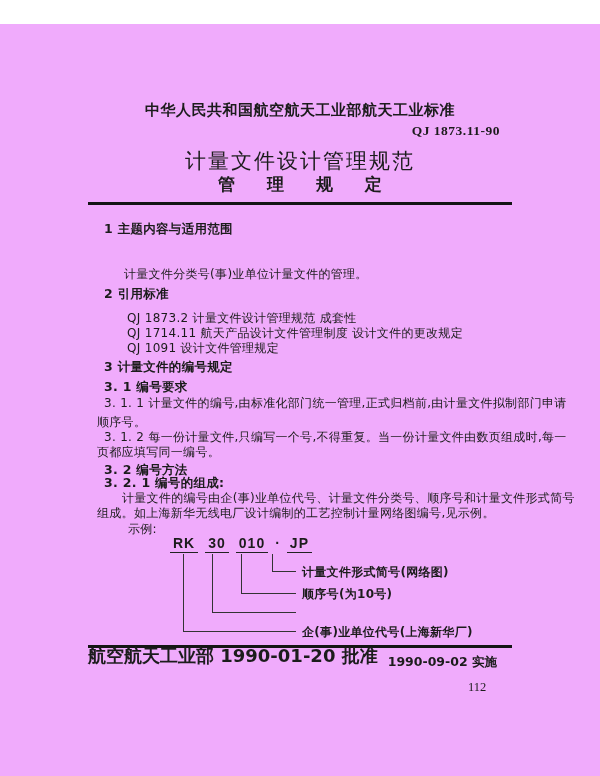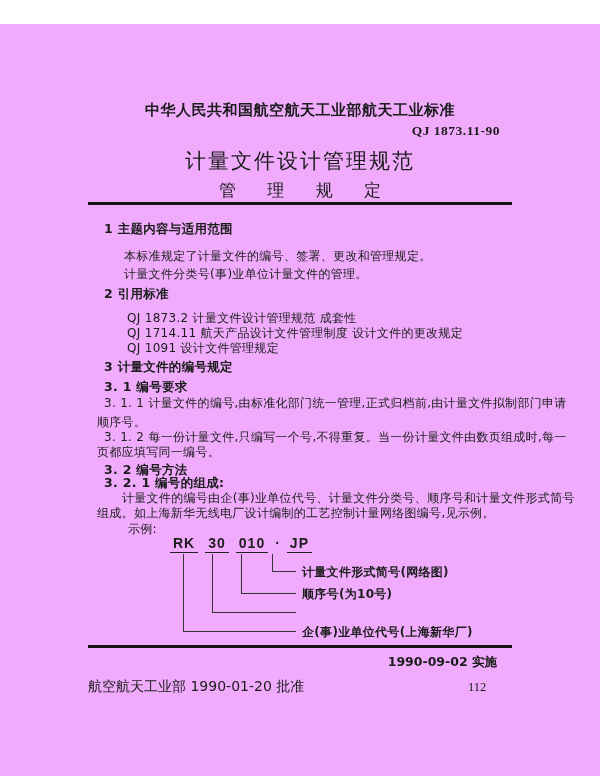--- a/index.html
+++ b/index.html
@@ -10,56 +10,55 @@
     color:#1c1c1c;
     margin-top:24px;
   }
   .abs { position:absolute; white-space:nowrap; }
   .center { left:88px; width:424px; text-align:center; }
 
   .hline1 { top:77px; font-weight:bold; font-size:15px; letter-spacing:0.5px; }
   .std-num { top:99px; right:100px; font-weight:bold; font-size:13.5px;
              font-family:"Liberation Serif","DejaVu Serif",serif; letter-spacing:0.5px; }
   .title   { top:123px; font-weight:normal; font-size:21px; letter-spacing:2px; }
-  .subtitle{ top:155px; font-weight:normal; font-size:17px; letter-spacing:13px; text-indent:13px; }
+  .subtitle{ top:149px; font-weight:bold; font-size:17px; letter-spacing:13px; text-indent:13px; }
 
   .rule { position:absolute; left:88px; width:424px; height:3px; background:#151515; }
   .rule-top { top:178px; }
   .rule-bottom { top:621px; }
 
   .bl { font-size:12px; letter-spacing:0.3px; line-height:14px;text-align:center; }
   .bl.h { font-weight:bold; font-size:12.5px; }
 
   .code-row { top:511px; left:170px; display:flex; align-items:flex-end;
               font-family:Liberation Sans, sans-serif;
               font-weight:bold; font-size:14px; letter-spacing:1px; }
   .code-row .seg { border-bottom:1.5px solid #222; padding:0 3px 1px 3px; margin-right:7px; }
   .code-row .dot { margin:0 6px 2px 0; }
 
   .elbow { position:absolute; border-left:1.2px solid #333; border-bottom:1.2px solid #333; }
   .callout { font-size:12px; font-weight:bold; letter-spacing:0.3px; }
 
-  .footer-approval { top:654px; left:88px; font-weight:normal; font-size:14px; }
+  .footer-approval { top:620px; left:88px; font-weight:bold; font-size:18px; }
   .footer-impl { top:630px; right:103px; font-weight:bold; font-size:12.5px; }
   .page-num { top:656px; left:468px; font-size:12.5px;
               font-family:"Liberation Serif","DejaVu Serif",serif; }
 </style>
 </head>
 <body>
 
 <div class="page">
 
   <div class="abs center hline1">中华人民共和国航空航天工业部航天工业标准</div>
   <div class="abs std-num">QJ 1873.11-90</div>
   <div class="abs center title">计量文件设计管理规范</div>
   <div class="abs center subtitle">管 理 规 定</div>
   <div class="rule rule-top"></div>
 
   <div class="abs bl h" style="left:104px; top:198px">1  主题内容与适用范围</div>
-  <div class="abs bl" style="left:124px; top:225px">本标准规定了计量文件的编号、签署、更改和管理规定。</div>
   <div class="abs bl" style="left:124px; top:243px">计量文件分类号(事)业单位计量文件的管理。</div>
   <div class="abs bl h" style="left:104px; top:263px">2  引用标准</div>
   <div class="abs bl" style="left:127px; top:287px">QJ 1873.2  计量文件设计管理规范  成套性</div>
   <div class="abs bl" style="left:127px; top:302px">QJ 1714.11  航天产品设计文件管理制度  设计文件的更改规定</div>
   <div class="abs bl" style="left:127px; top:317px">QJ 1091  设计文件管理规定</div>
   <div class="abs bl h" style="left:104px; top:336px">3  计量文件的编号规定</div>
   <div class="abs bl h" style="left:104px; top:356px">3. 1  编号要求</div>
   <div class="abs bl" style="left:104px; top:372px">3. 1. 1  计量文件的编号,由标准化部门统一管理,正式归档前,由计量文件拟制部门申请</div>
   <div class="abs bl" style="left:97px;  top:391px">顺序号。</div>
   <div class="abs bl" style="left:104px; top:406px">3. 1. 2  每一份计量文件,只编写一个号,不得重复。当一份计量文件由数页组成时,每一</div>

